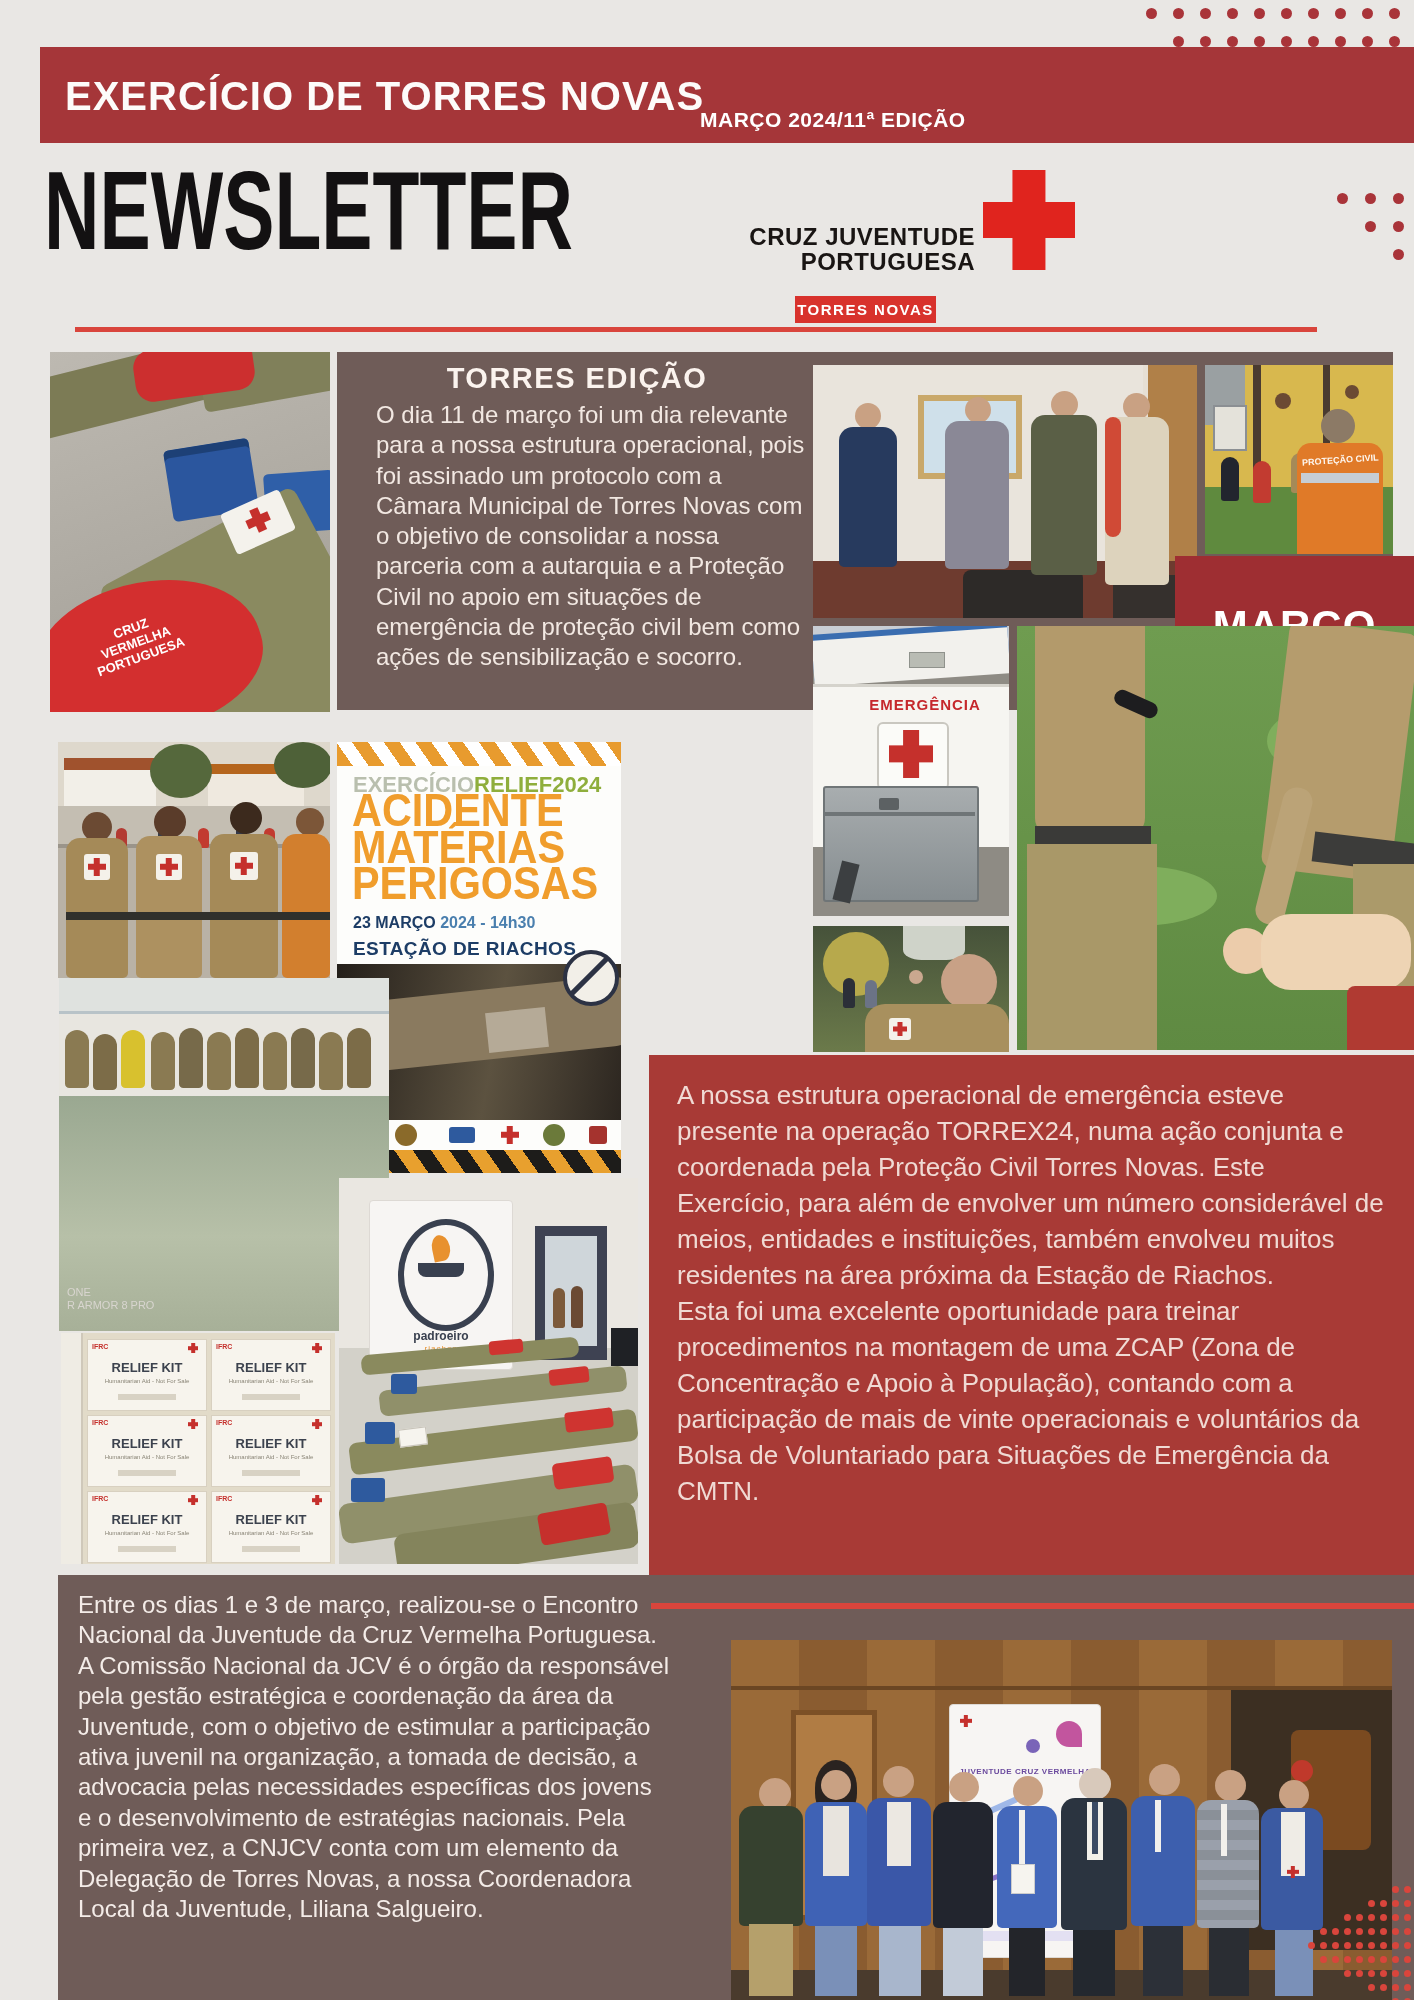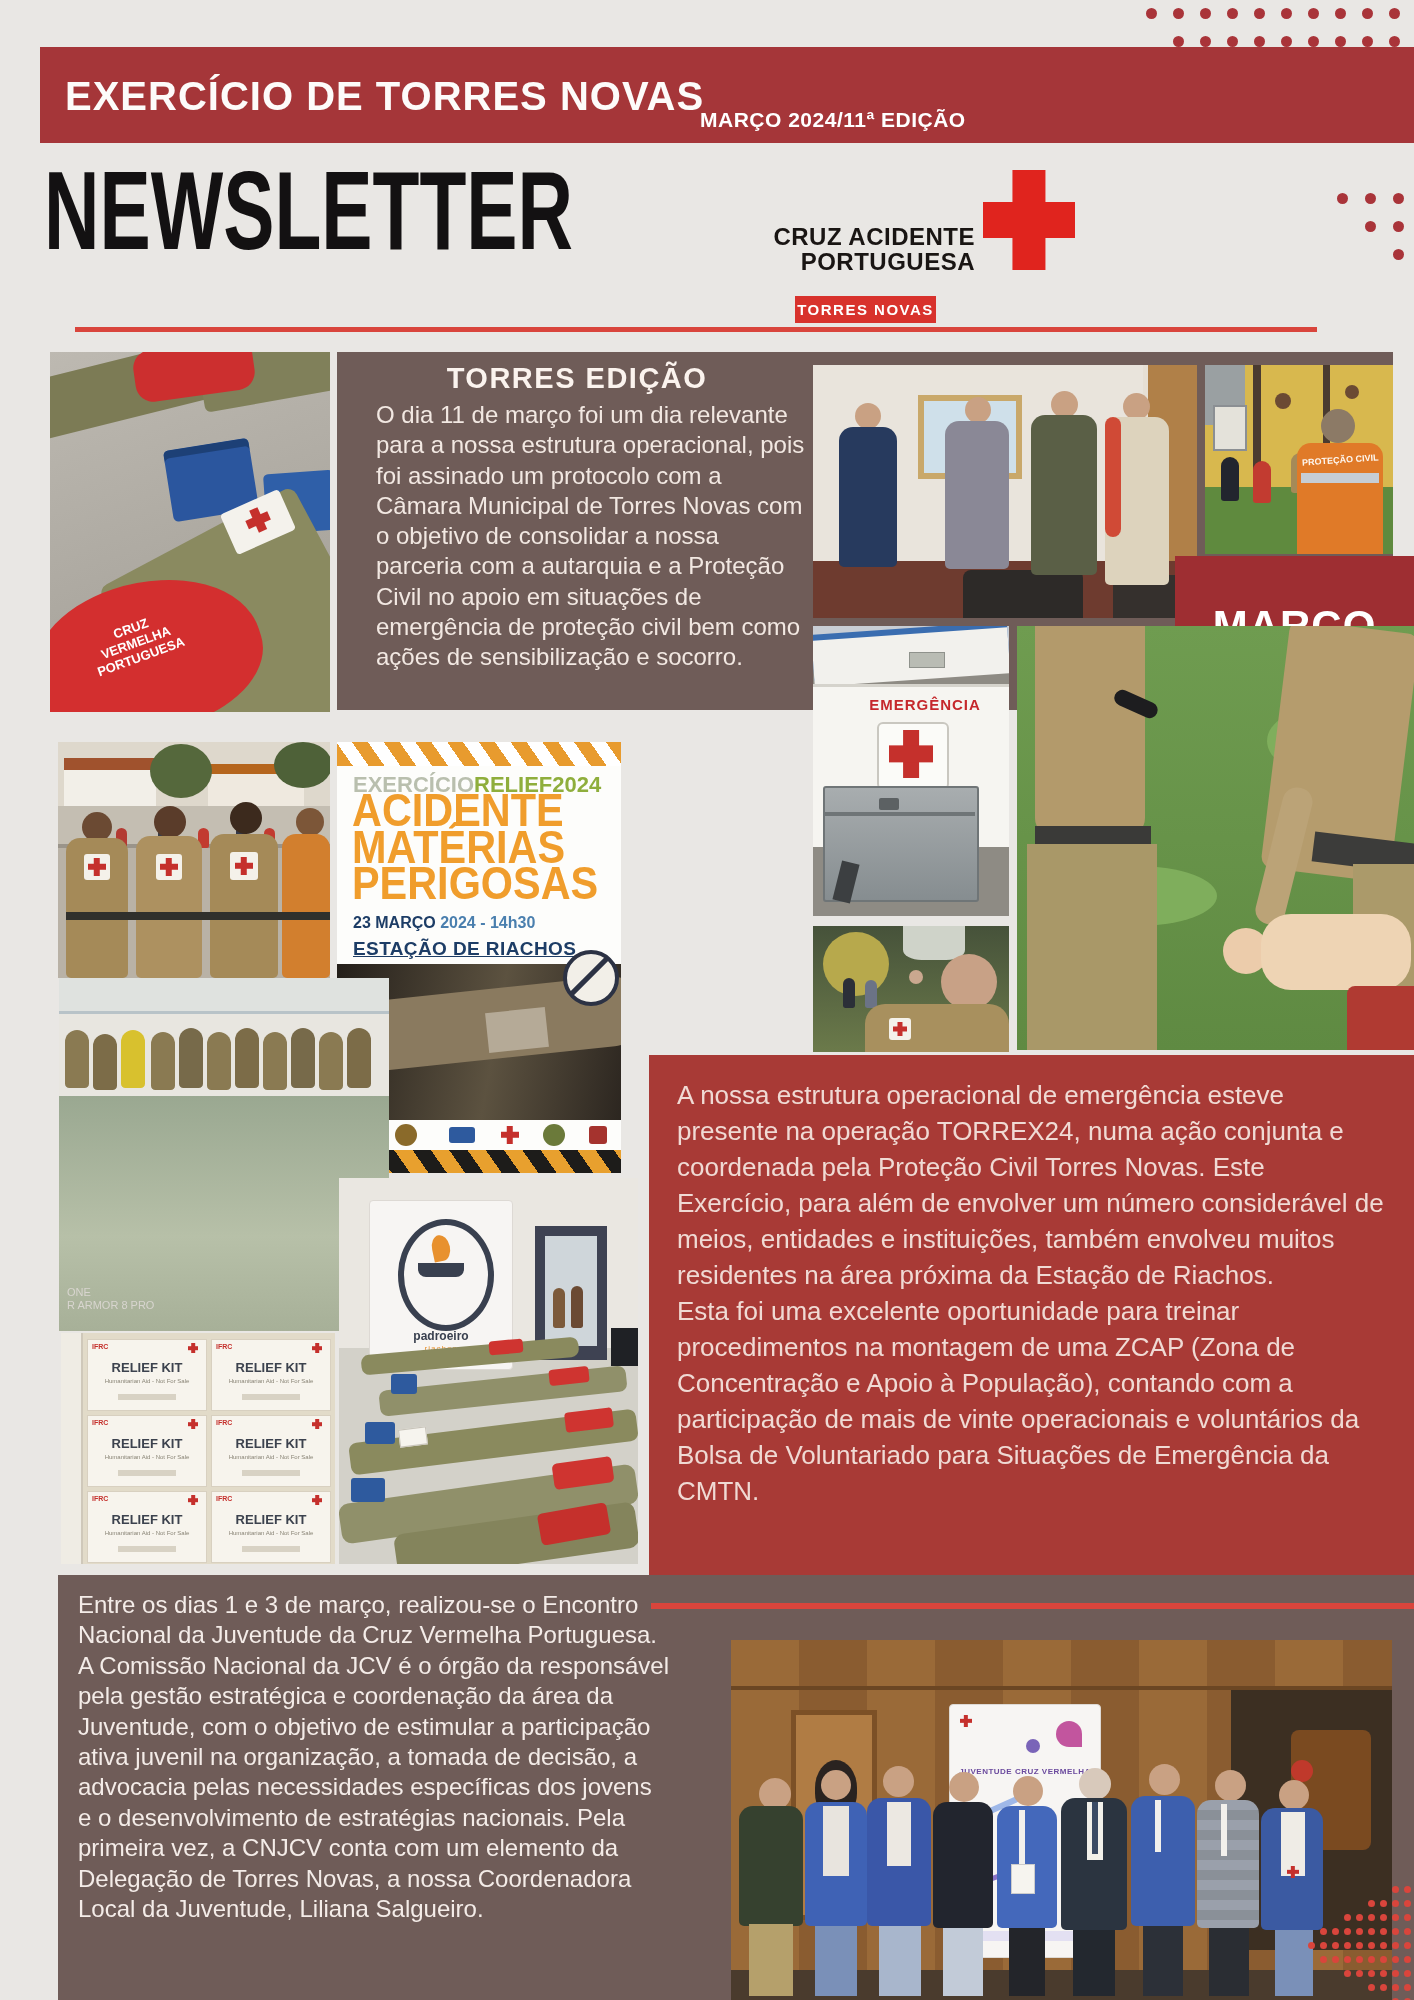--- a/index.html
+++ b/index.html
@@ -32,39 +32,39 @@
   .article-red{position:absolute;left:649px;top:1055px;width:765px;height:525px;background:#a83a36;color:#f0dad4;font-size:26px;line-height:36px;padding:22px 28px;box-sizing:border-box;white-space:pre-line;}
   .article-juv{position:absolute;left:78px;top:1590px;width:592px;font-size:24px;line-height:30.4px;color:#f4ece8;white-space:pre-line;}
 
   
   .poster{position:absolute;left:337px;top:742px;width:284px;height:431px;background:#fdfdfb;overflow:hidden;}
   .hazard{position:absolute;left:0;width:100%;background:repeating-linear-gradient(55deg,#e89b2e 0 13px,#ffffff 13px 26px);}
   .hazard2{position:absolute;left:0;width:100%;background:repeating-linear-gradient(55deg,#e8a02e 0 15px,#1d1c1a 15px 30px);}
   .poster-kicker{position:absolute;left:16px;top:30px;font-size:22px;white-space:nowrap;}
   .poster-title{position:absolute;left:15px;top:50px;font-size:45px;line-height:35px;font-weight:900;color:#f09d2c;transform:scale(.92,1.04);transform-origin:left top;white-space:nowrap;}
   .poster-date{position:absolute;left:16px;top:172px;font-size:16px;white-space:nowrap;}
-  .poster-loc{position:absolute;left:16px;top:196px;font-size:19px;font-weight:900;color:#1d3d66;letter-spacing:.4px;text-decoration:underline;}
+  .poster-loc{position:absolute;left:16px;top:196px;font-size:19px;font-weight:900;color:#1d3d66;letter-spacing:.4px;}
 
   .wm{color:#d8d5cf;font-size:11px;line-height:13px;}
   .banner-roll{position:absolute;background:#f7f5f3;border:1px solid #ddd9d4;border-radius:4px;}
 </style>
 </head>
 <body>
 
 <div id="page">
 
   <div class="banner">
     <span class="banner-title">EXERCÍCIO DE TORRES NOVAS</span>
     <span class="banner-edition">MARÇO 2024/11ª EDIÇÃO</span>
   </div>
 
   <div class="masthead">NEWSLETTER</div>
 
   <div class="logo-lines">
-    <div>CRUZ ACIDENTE</div>
+    <div>CRUZ JUVENTUDE</div>
     <div>PORTUGUESA</div>
   </div>
   <div class="plus" style="left:983px;top:170px;width:92px;height:100px;color:#e0241e;"></div>
   <div class="logo-badge">TORRES NOVAS</div>
 
   <div class="redline" style="left:75px;top:327px;width:1242px;height:5px;"></div>
 
   <div class="brown" style="left:337px;top:352px;width:1056px;height:358px;">
     <div class="nesta-h">TORRES EDIÇÃO</div>
     <div class="nesta-b">O dia 11 de março foi um dia relevante para a nossa estrutura operacional, pois foi assinado um protocolo com a Câmara Municipal de Torres Novas com o objetivo de consolidar a nossa parceria com a autarquia e a Proteção Civil  no apoio em situações de emergência de proteção civil bem como ações de sensibilização e socorro.</div>

